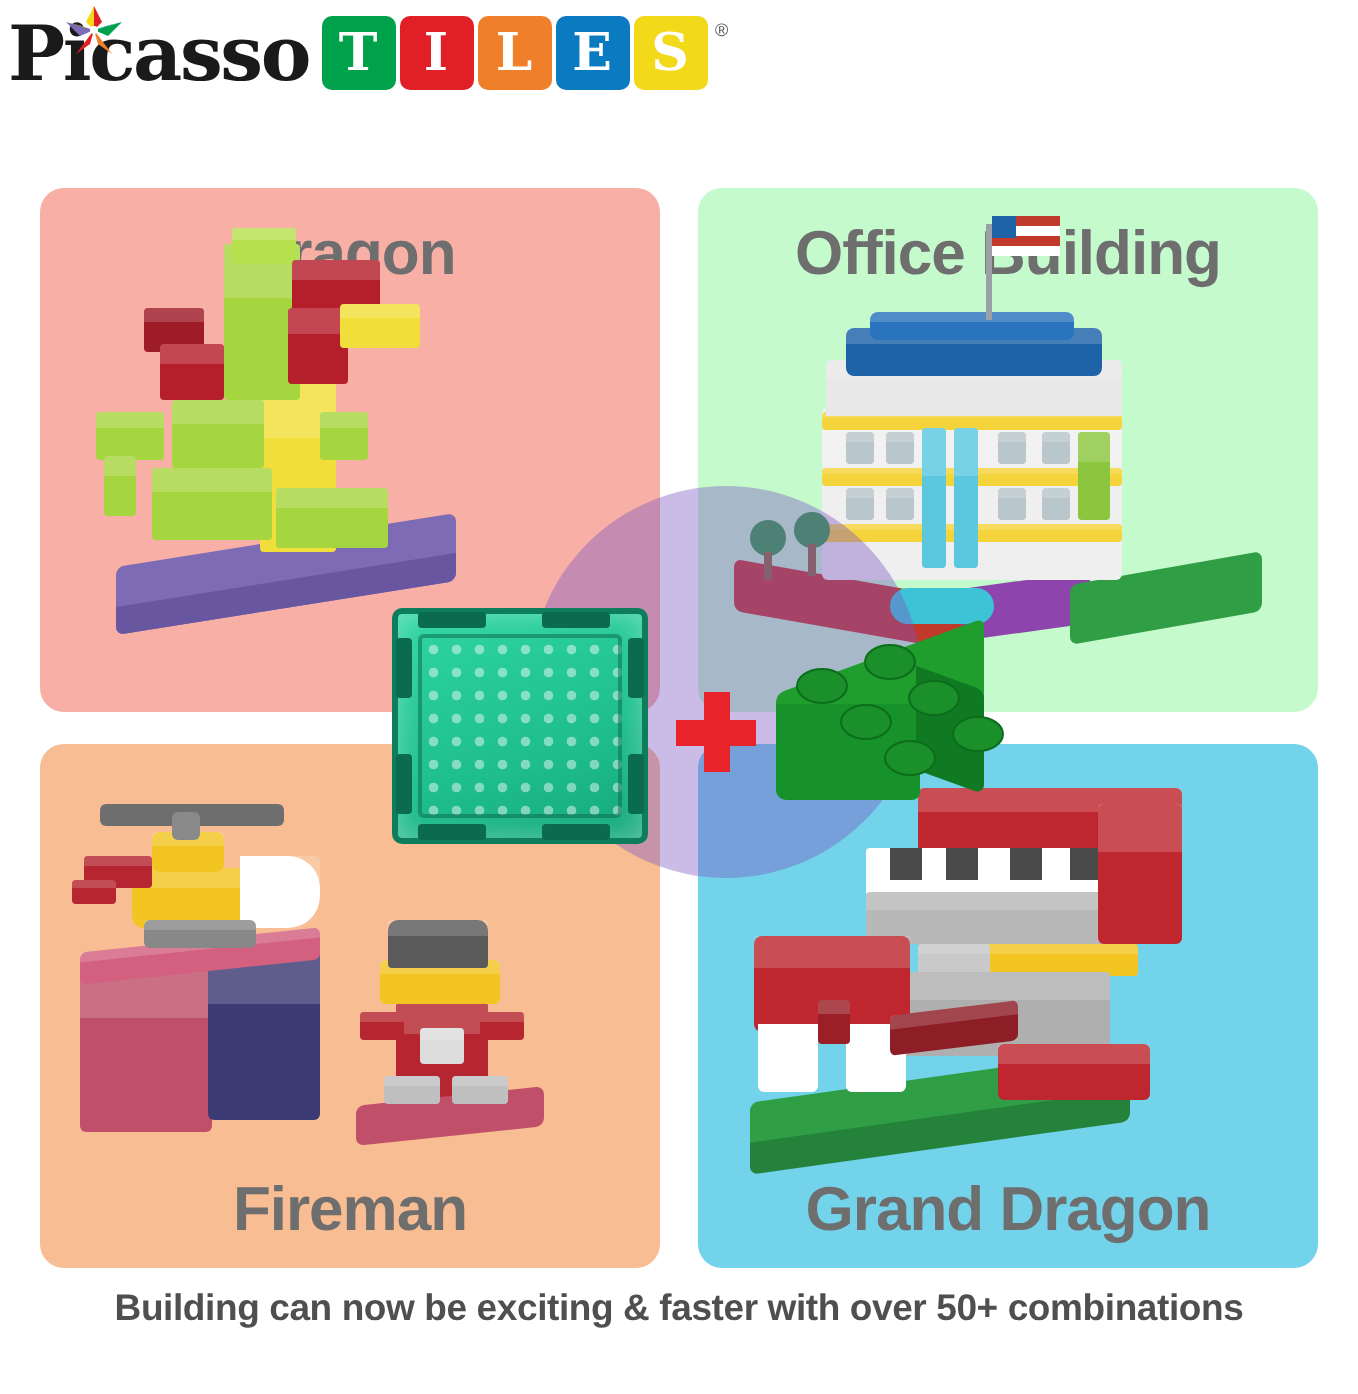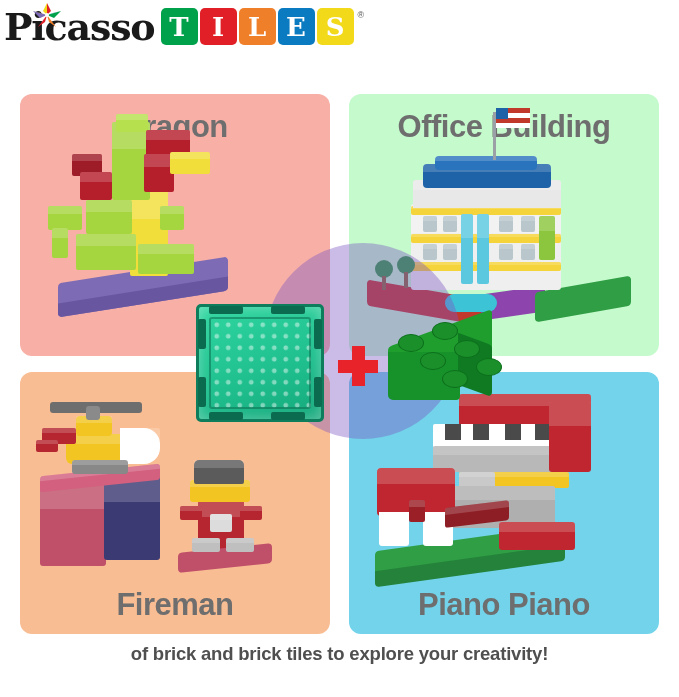--- a/index.html
+++ b/index.html
@@ -268,21 +268,21 @@
       <div class="brick" style="left:170px;top:108px;width:60px;height:22px;background:#F2C523;border-radius:3px;"></div>
       <div class="brick" style="left:174px;top:88px;width:50px;height:24px;background:#5B5B5B;border-radius:5px 5px 2px 2px;"></div>
 
       <div class="plate" style="left:158px;top:176px;width:94px;height:20px;background:#C0506A;border-radius:4px;transform:skewY(-6deg);"></div>
       <div class="brick" style="left:172px;top:166px;width:28px;height:14px;background:#BFBFBF;"></div>
       <div class="brick" style="left:206px;top:166px;width:28px;height:14px;background:#BFBFBF;"></div>
     </div>
   </div>
 
   <div class="panel br" style="background: rgb(114, 211, 234);">
-    <div class="panel-label label-bottom" style="color: rgb(110, 110, 110);">Piano Piano</div>
+    <div class="panel-label label-bottom" style="color: rgb(110, 110, 110);">Grand Dragon</div>
     <div class="scene">
 
       <div class="plate" style="left:26px;top:166px;width:190px;height:34px;background:#2F9E44;border-radius:4px;transform:skewY(-8deg);"></div>
       <div class="plate" style="left:26px;top:186px;width:190px;height:16px;background:#24823A;border-radius:0 0 4px 4px;transform:skewY(-8deg);"></div>
 
       <div class="brick" style="left:110px;top:22px;width:132px;height:34px;background:#C0262F;border-radius:3px;"></div>
 
       <div class="brick" style="left:84px;top:52px;width:132px;height:24px;background:#FFFFFF;border-radius:2px;"></div>
       <div style="position:absolute;left:96px;top:52px;width:16px;height:16px;background:#4A4A4A;"></div>
       <div style="position:absolute;left:124px;top:52px;width:16px;height:16px;background:#4A4A4A;"></div>
@@ -334,14 +334,14 @@
     <div class="bb-stud" style="left:10px;top:26px;"></div>
     <div class="bb-stud" style="left:44px;top:14px;"></div>
     <div class="bb-stud" style="left:32px;top:44px;"></div>
     <div class="bb-stud" style="left:66px;top:32px;"></div>
     <div class="bb-stud" style="left:54px;top:62px;"></div>
     <div class="bb-stud" style="left:88px;top:50px;"></div>
   </div>
 </div>
 
 <div class="caption">
-  <div>of brick and brick tiles to explore your creativity!</div>
+  <div>Building can now be exciting &amp; faster with over 50+ combinations</div>
 </div>
 
 </body></html>

